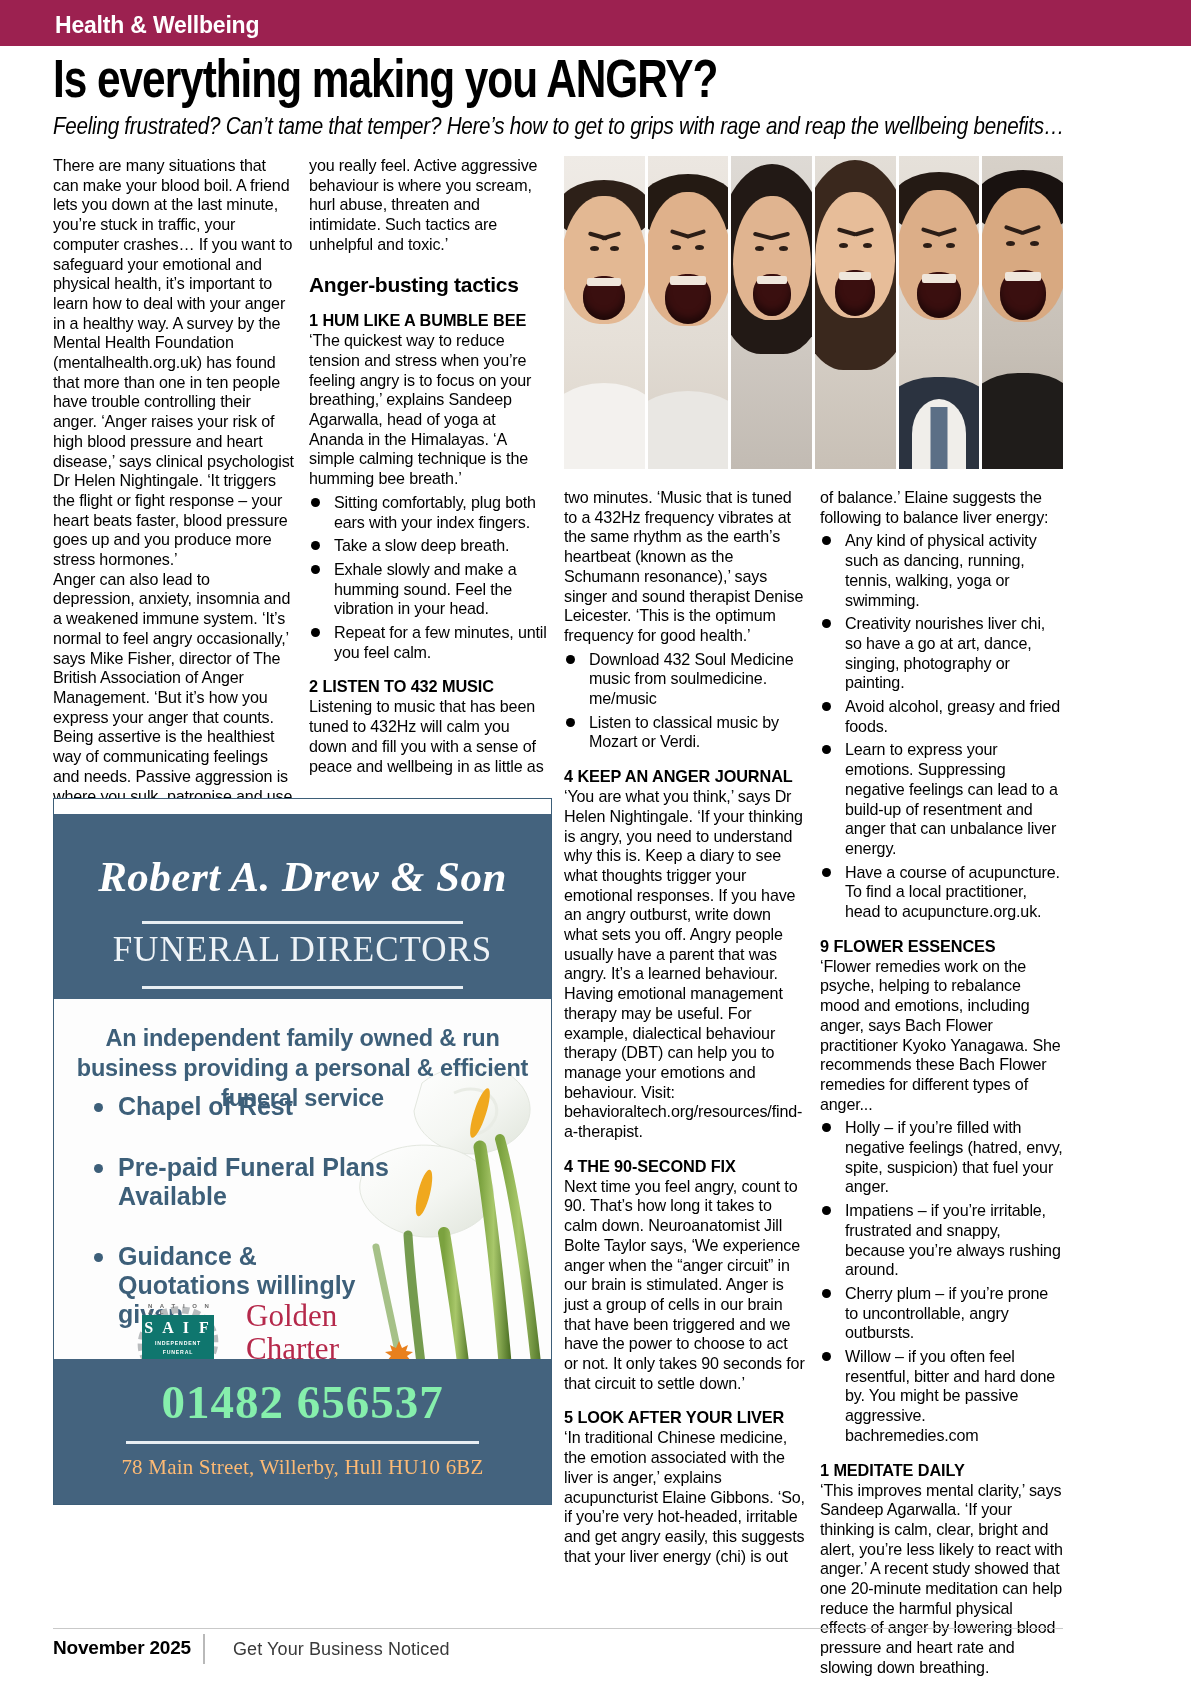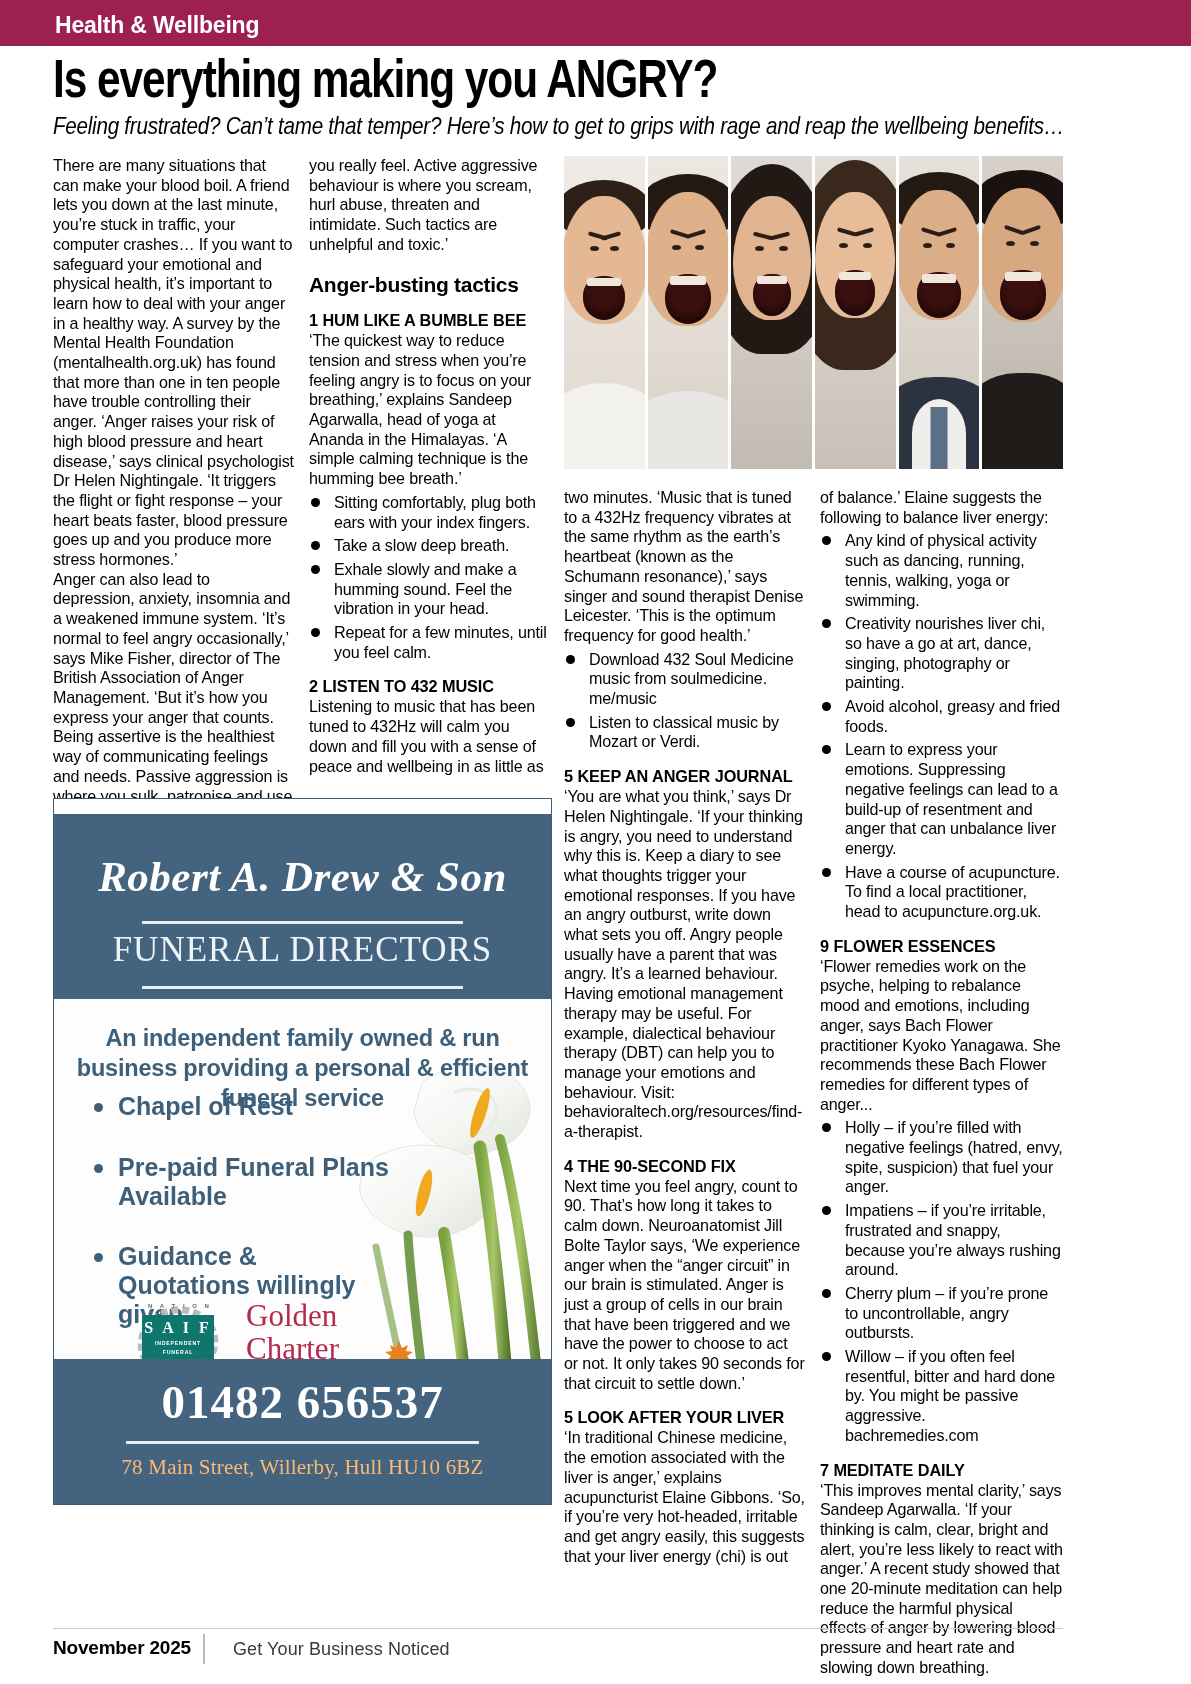--- a/index.html
+++ b/index.html
@@ -179,21 +179,21 @@
   }
   .leaf{
     position:absolute; left:262px; top:44px; width:30px; height:30px;
   }
   .ad-bottom{
     position:absolute; left:0; bottom:0; width:100%; height:145px;
     background:#44637e;
   }
   .ad-phone{
     position:absolute; left:0; right:0; top:16px; text-align:center;
-    color:#ffffff; font-family:"Liberation Serif", serif;
+    color:#86efac; font-family:"Liberation Serif", serif;
     font-size:47px; font-weight:bold; letter-spacing:1px;
   }
   .ad-phone-rule{
     position:absolute; left:72px; right:72px; top:82px; height:3px; background:#e8eef3;
   }
   .ad-address{
     position:absolute; left:0; right:0; top:96px; text-align:center;
     color:#fdba74; font-family:"Liberation Serif", serif; font-size:21px;
     letter-spacing:0.2px;
   }
@@ -325,21 +325,21 @@
 
   <p class="tipnum">2  LISTEN TO 432 MUSIC</p>
   <p>Listening to music that has been tuned to 432Hz will calm you down and fill you with a sense of peace and wellbeing in as little as</p>
 </div>
 
 <div class="col" id="col3">
   <p>two minutes. ‘Music that is tuned to a 432Hz frequency vibrates at the same rhythm as the earth’s heartbeat (known as the Schumann resonance),’ says singer and sound therapist Denise Leicester. ‘This is the optimum frequency for good health.’</p>
   <p class="bullet"><span class="dot"></span><span>Download 432 Soul Medicine music from soulmedicine. me/music</span></p>
   <p class="bullet"><span class="dot"></span><span>Listen to classical music by Mozart or Verdi.</span></p>
 
-  <p class="tipnum">5  KEEP AN ANGER JOURNAL</p>
+  <p class="tipnum">4  KEEP AN ANGER JOURNAL</p>
   <p>‘You are what you think,’ says Dr Helen Nightingale. ‘If your thinking is angry, you need to understand why this is. Keep a diary to see what thoughts trigger your emotional responses. If you have an angry outburst, write down what sets you off. Angry people usually have a parent that was angry. It’s a learned behaviour. Having emotional management therapy may be useful. For example, dialectical behaviour therapy (DBT) can help you to manage your emotions and behaviour. Visit: behavioraltech.org/resources/find-a-therapist.</p>
 
   <p class="tipnum">4  THE 90-SECOND FIX</p>
   <p>Next time you feel angry, count to 90. That’s how long it takes to calm down. Neuroanatomist Jill Bolte Taylor says, ‘We experience anger when the “anger circuit” in our brain is stimulated. Anger is just a group of cells in our brain that have been triggered and we have the power to choose to act or not. It only takes 90 seconds for that circuit to settle down.’</p>
 
   <p class="tipnum">5  LOOK AFTER YOUR LIVER</p>
   <p>‘In traditional Chinese medicine, the emotion associated with the liver is anger,’ explains acupuncturist Elaine Gibbons. ‘So, if you’re very hot-headed, irritable and get angry easily, this suggests that your liver energy (chi) is out</p>
 </div>
 
 <div class="col" id="col4">
@@ -350,21 +350,21 @@
   <p class="bullet"><span class="dot"></span><span>Learn to express your emotions. Suppressing negative feelings can lead to a build-up of resentment and anger that can unbalance liver energy.</span></p>
   <p class="bullet"><span class="dot"></span><span>Have a course of acupuncture. To find a local practitioner, head to acupuncture.org.uk.</span></p>
 
   <p class="tipnum">9  FLOWER ESSENCES</p>
   <p>‘Flower remedies work on the psyche, helping to rebalance mood and emotions, including anger, says Bach Flower practitioner Kyoko Yanagawa. She recommends these Bach Flower remedies for different types of anger...</p>
   <p class="bullet"><span class="dot"></span><span>Holly – if you’re filled with negative feelings (hatred, envy, spite, suspicion) that fuel your anger.</span></p>
   <p class="bullet"><span class="dot"></span><span>Impatiens – if you’re irritable, frustrated and snappy, because you’re always rushing around.</span></p>
   <p class="bullet"><span class="dot"></span><span>Cherry plum – if you’re prone to uncontrollable, angry outbursts.</span></p>
   <p class="bullet"><span class="dot"></span><span>Willow – if you often feel resentful, bitter and hard done by. You might be passive aggressive. bachremedies.com</span></p>
 
-  <p class="tipnum">7  MEDITATE DAILY</p>
+  <p class="tipnum">1  MEDITATE DAILY</p>
   <p>‘This improves mental clarity,’ says Sandeep Agarwalla. ‘If your thinking is calm, clear, bright and alert, you’re less likely to react with anger.’ A recent study showed that one 20-minute meditation can help reduce the harmful physical effects of anger by lowering blood pressure and heart rate and slowing down breathing.</p>
 </div>
 
 <div class="advert">
 
   <div class="ad-top">
     <div class="ad-brand">Robert A. Drew &amp; Son</div>
     <div class="ad-rule r1"></div>
     <div class="ad-sub" style="text-transform:uppercase;">Funeral Directors</div>
     <div class="ad-rule r2"></div>

